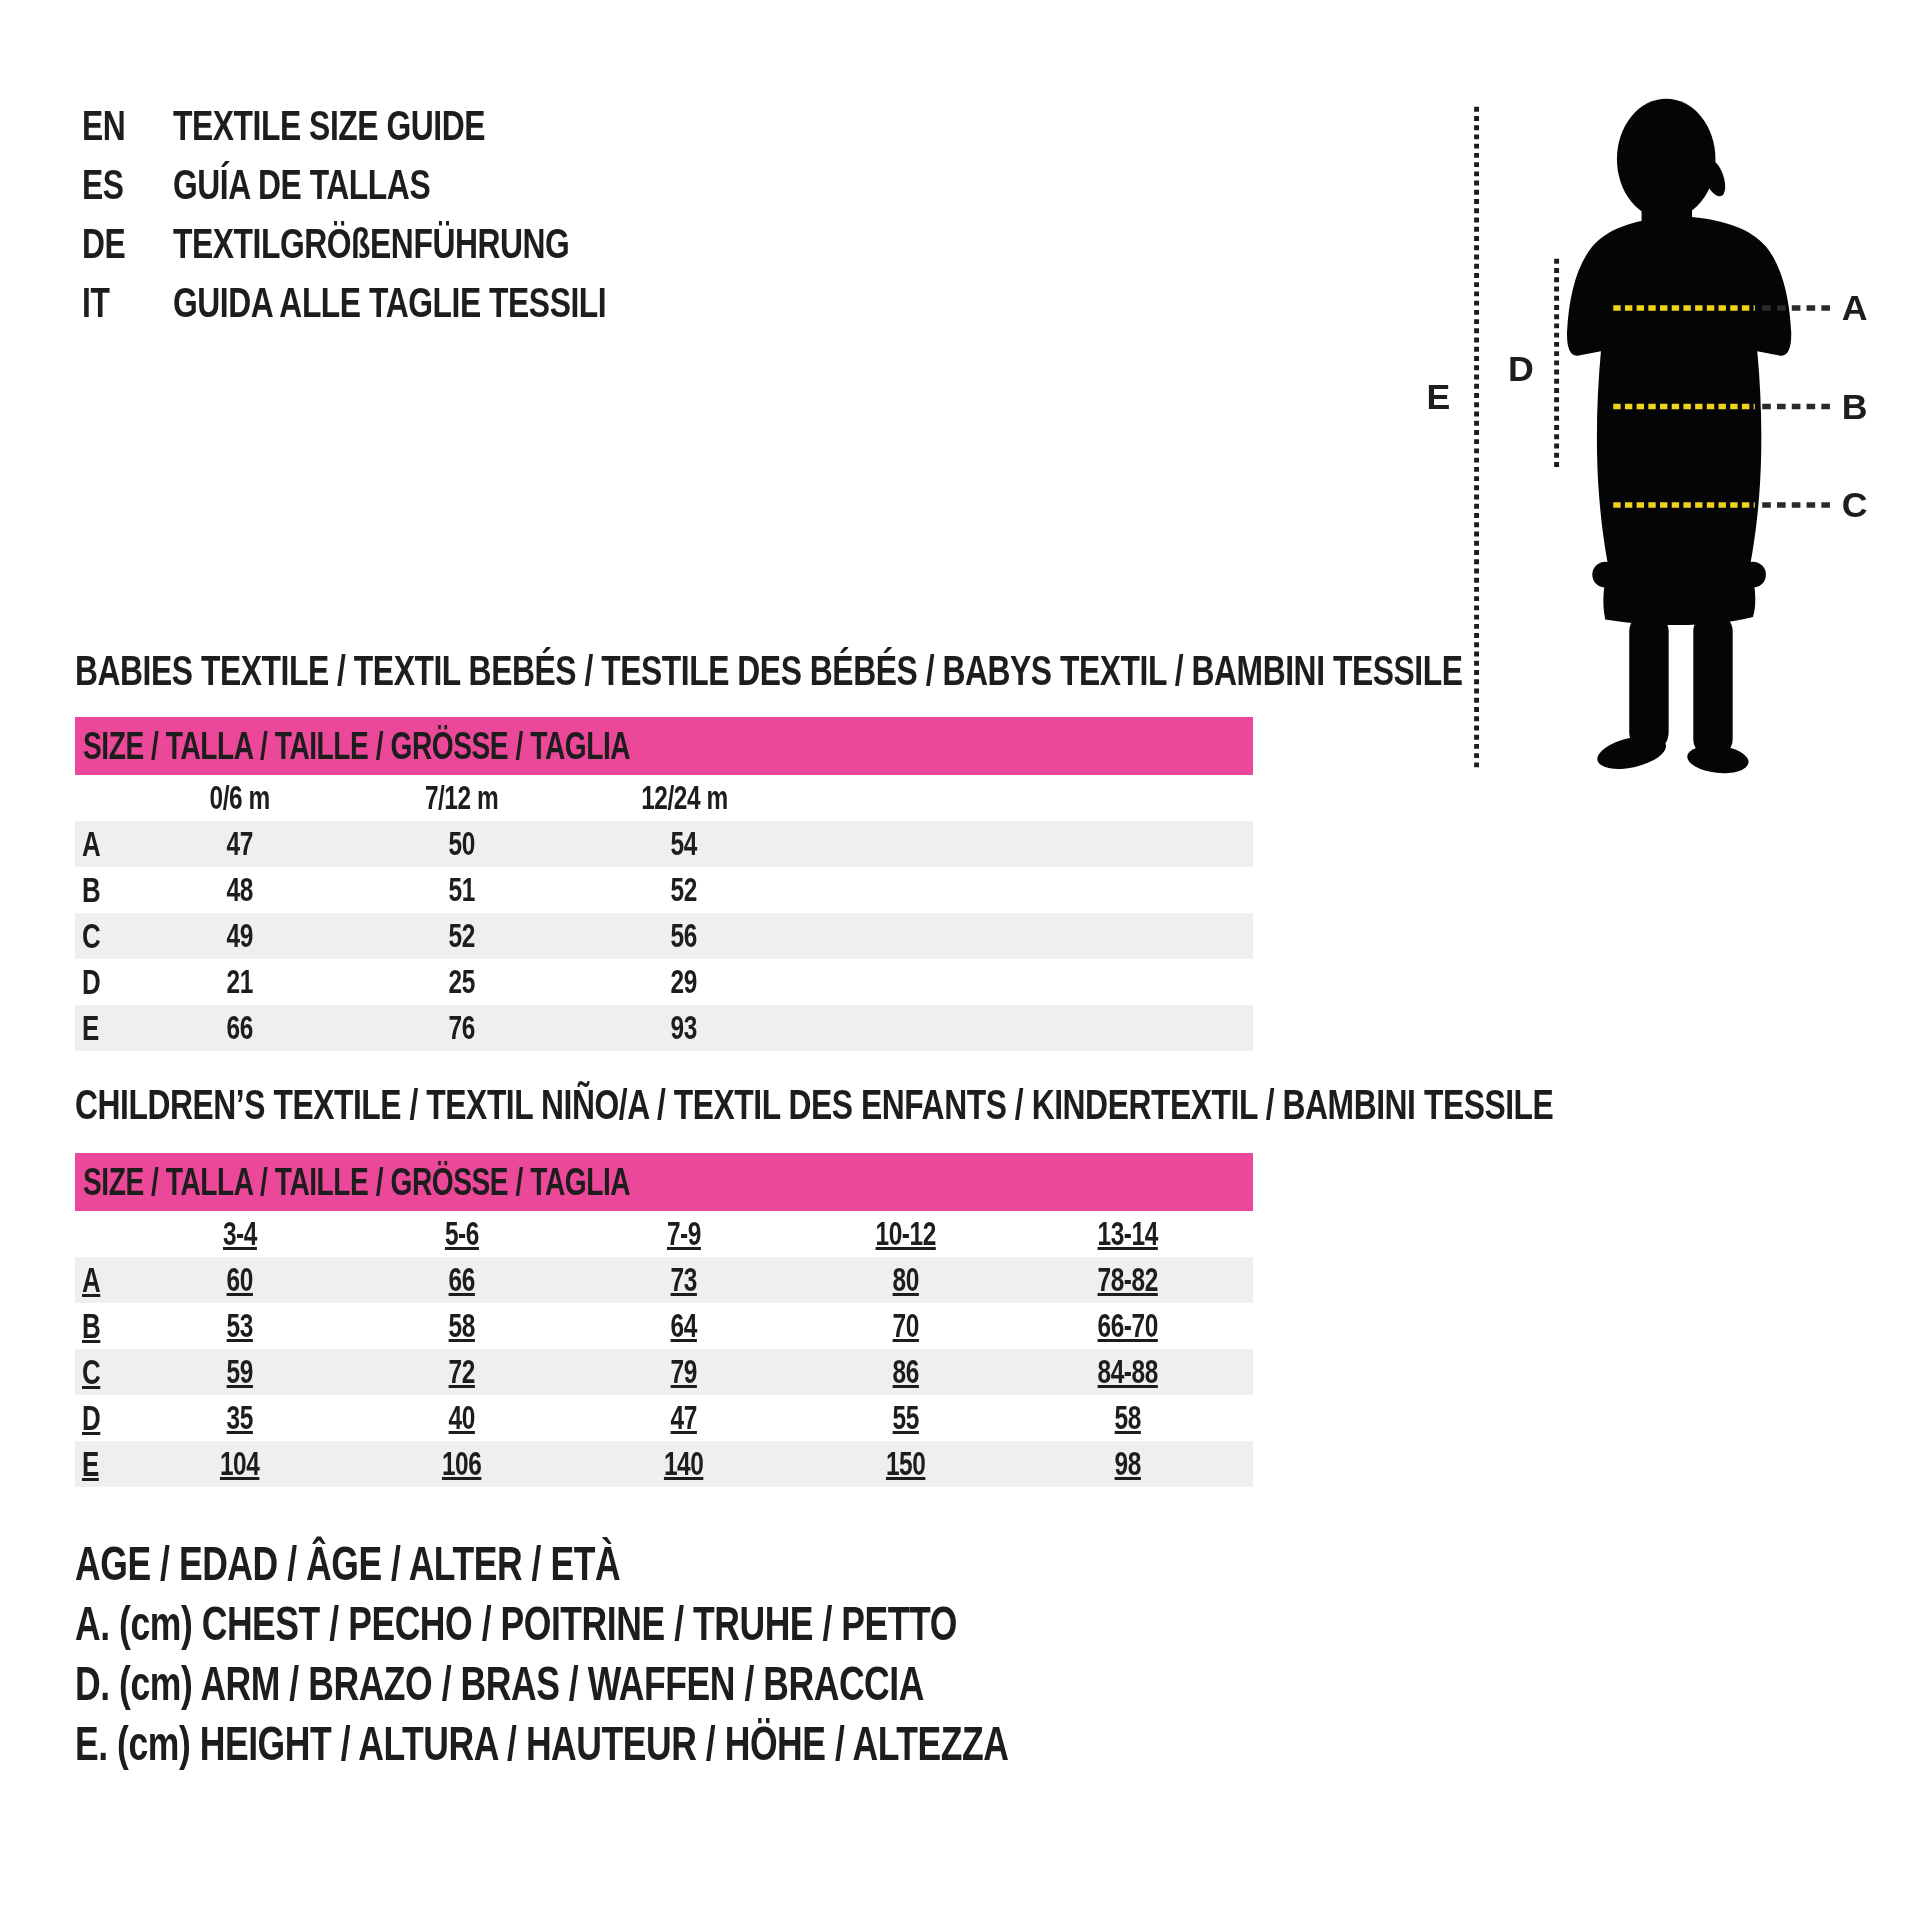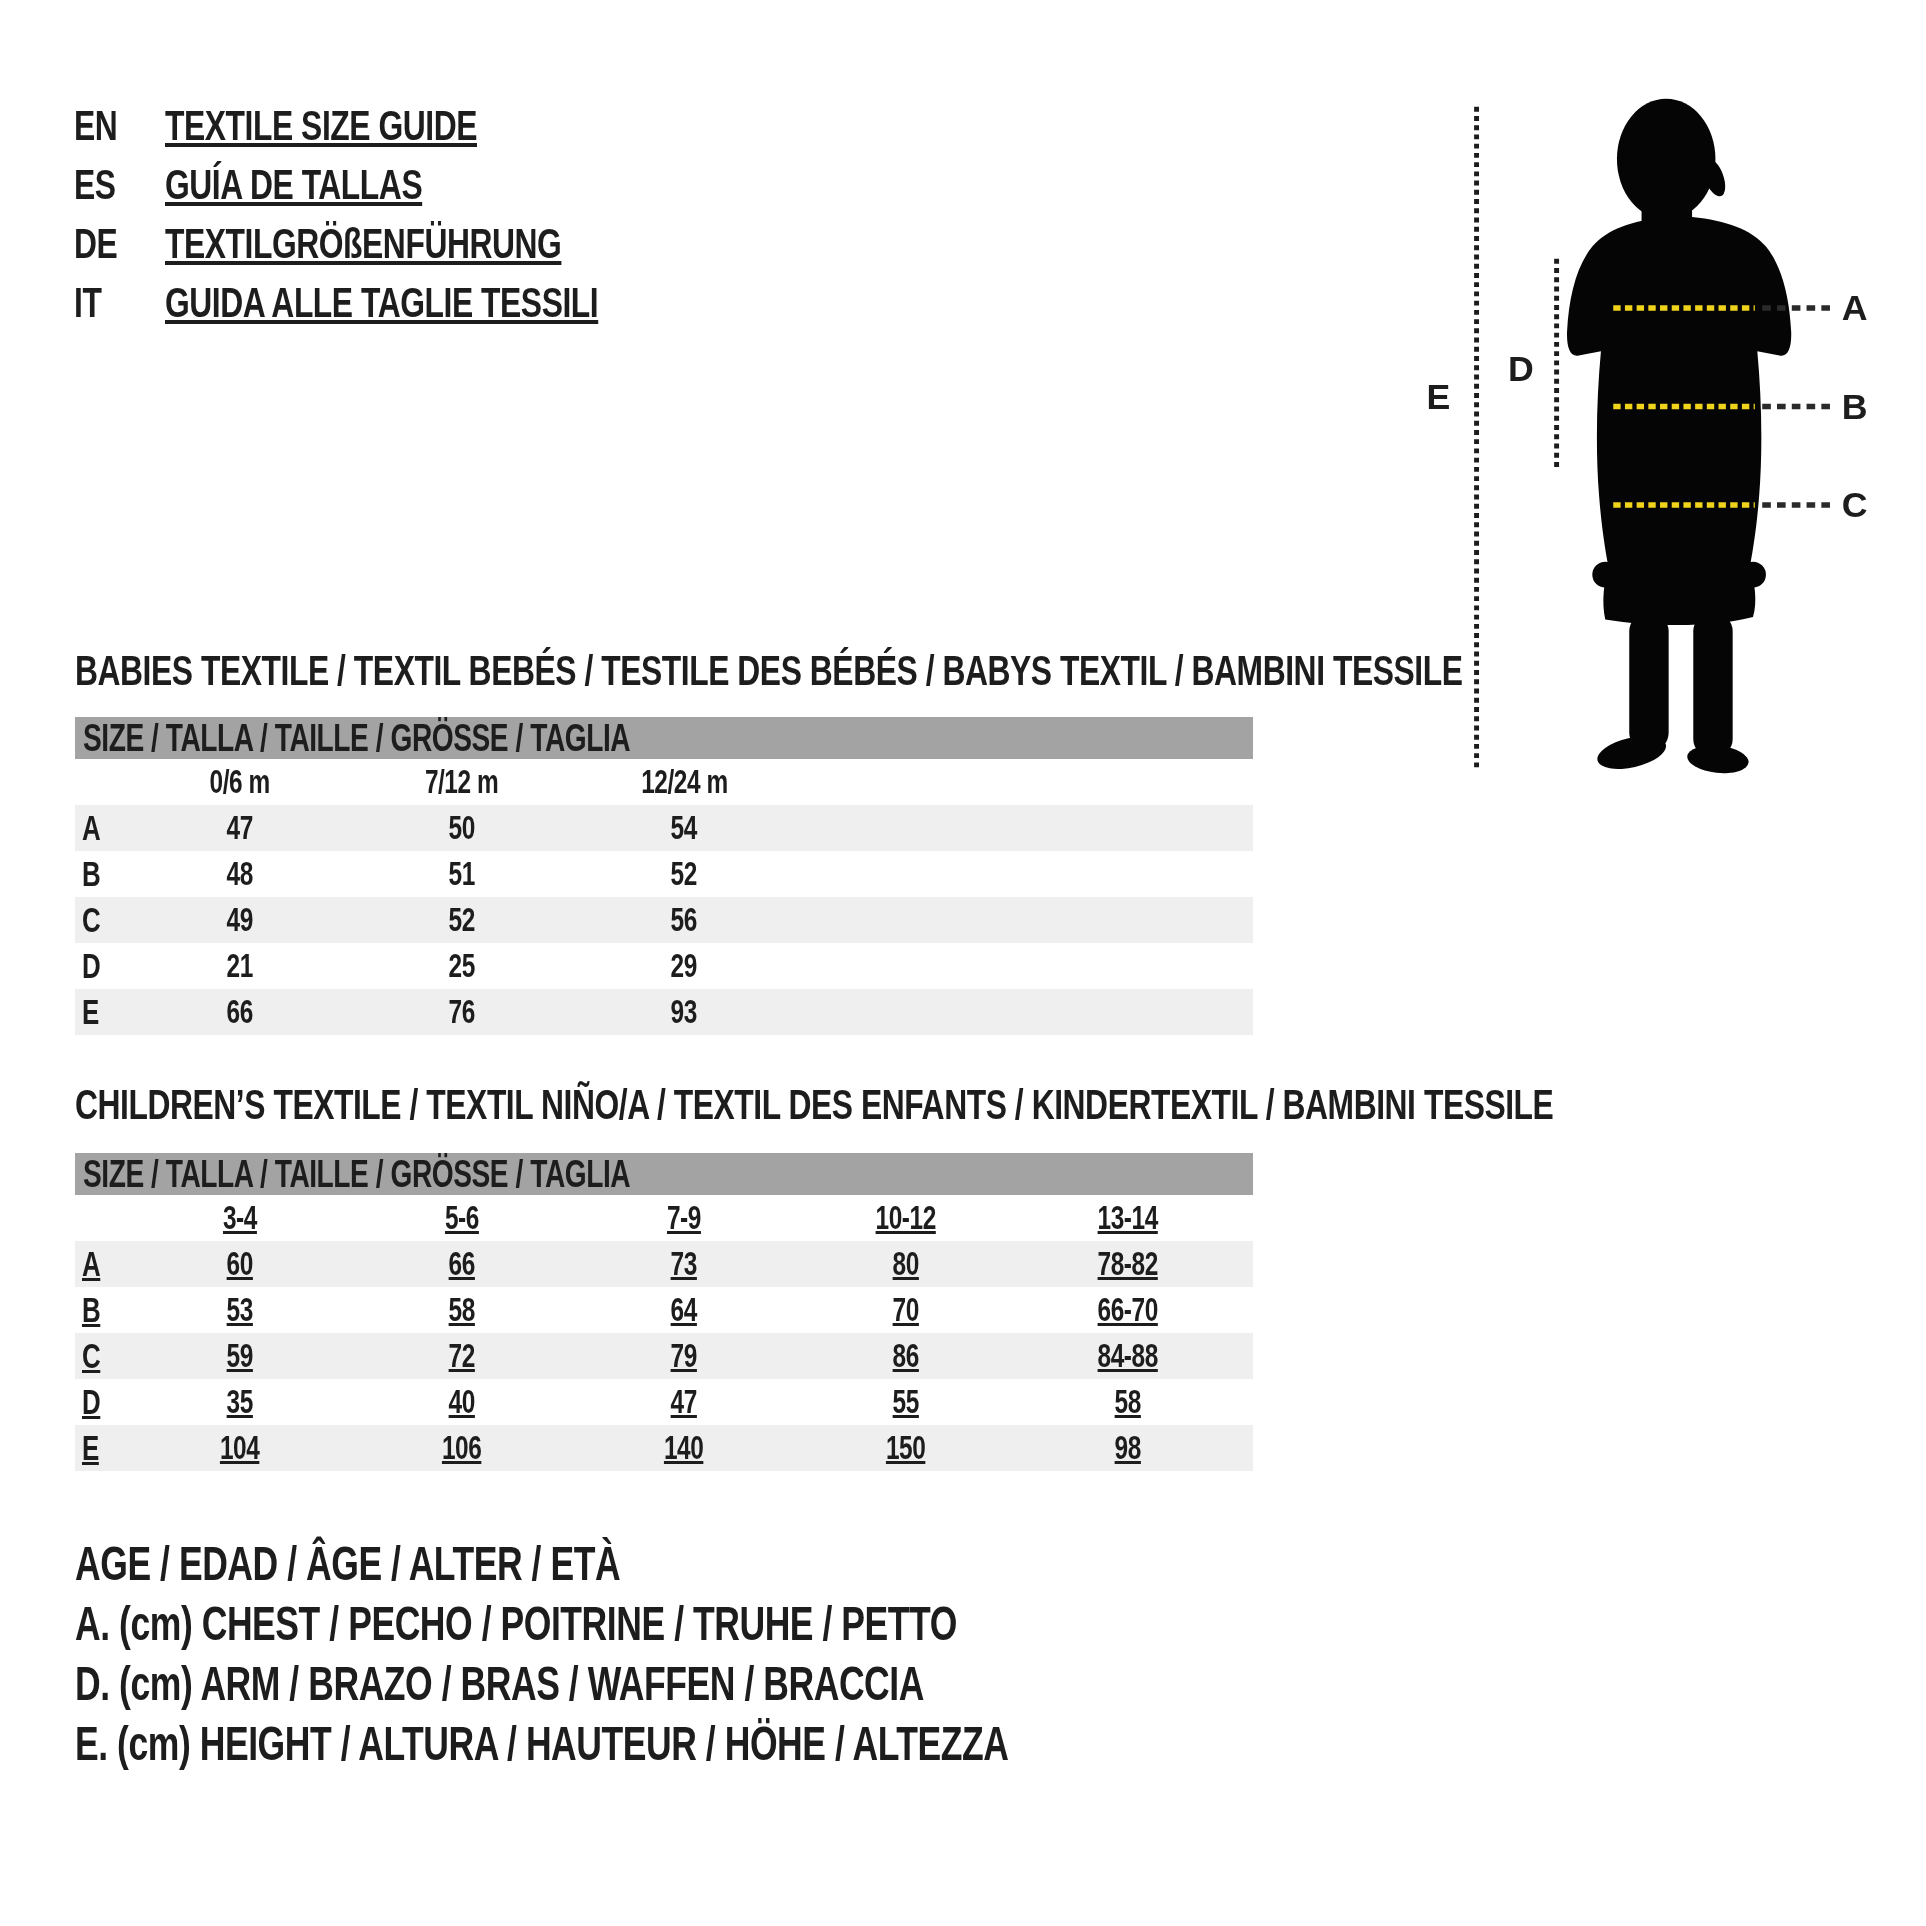--- a/index.html
+++ b/index.html
@@ -6,34 +6,34 @@
   body{
     width:1926px;height:1926px;background:#ffffff;position:relative;overflow:hidden;
     font-family:"Liberation Sans", sans-serif;color:#1d1d1d;
   }
   .abs{position:absolute;}
   
   .cnd{display:inline-block;transform:scaleX(.74);transform-origin:0 50%;white-space:nowrap;letter-spacing:-0.6px;}
   .cndc{display:inline-block;transform:scaleX(.74);transform-origin:50% 50%;white-space:nowrap;letter-spacing:-0.6px;}
 
   
-  .langs{left:74px;top:96px;text-decoration:underline;}
+  .langs{left:82px;top:96px;}
   .lang-row{height:59px;display:flex;align-items:center;font-size:43px;font-weight:700;}
   .lang-code{width:91px;flex:0 0 91px;}
 
   
   .section-heading{left:75px;height:43px;display:flex;align-items:center;font-size:43px;font-weight:700;}
   .h-babies{top:649px;}
   .h-children{top:1083px;}
 
   
   .sizetable{left:75px;width:1178px;}
   .t-babies{top:717px;}
   .t-children{top:1153px;}
-  .size-bar{height:42px;background:#a3a3a3;display:flex;align-items:center;padding-left:8px;box-sizing:border-box;
+  .size-bar{height:58px;background:#ec4899;display:flex;align-items:center;padding-left:8px;box-sizing:border-box;
             font-size:38px;font-weight:700;}
   .thead-row{height:46px;}
   .trow{height:46px;}
   .grid3{display:grid;grid-template-columns:54px 222px 222px 222px 1fr;}
   .grid5{display:grid;grid-template-columns:54px 222px 222px 222px 222px 222px 1fr;text-decoration:underline;}
   .stripe{background:#efefef;}
   .cell{display:flex;align-items:center;justify-content:center;font-size:33px;font-weight:700;}
   .cell.lbl{justify-content:flex-start;padding-left:6.8px;font-size:35px;}
 
   

